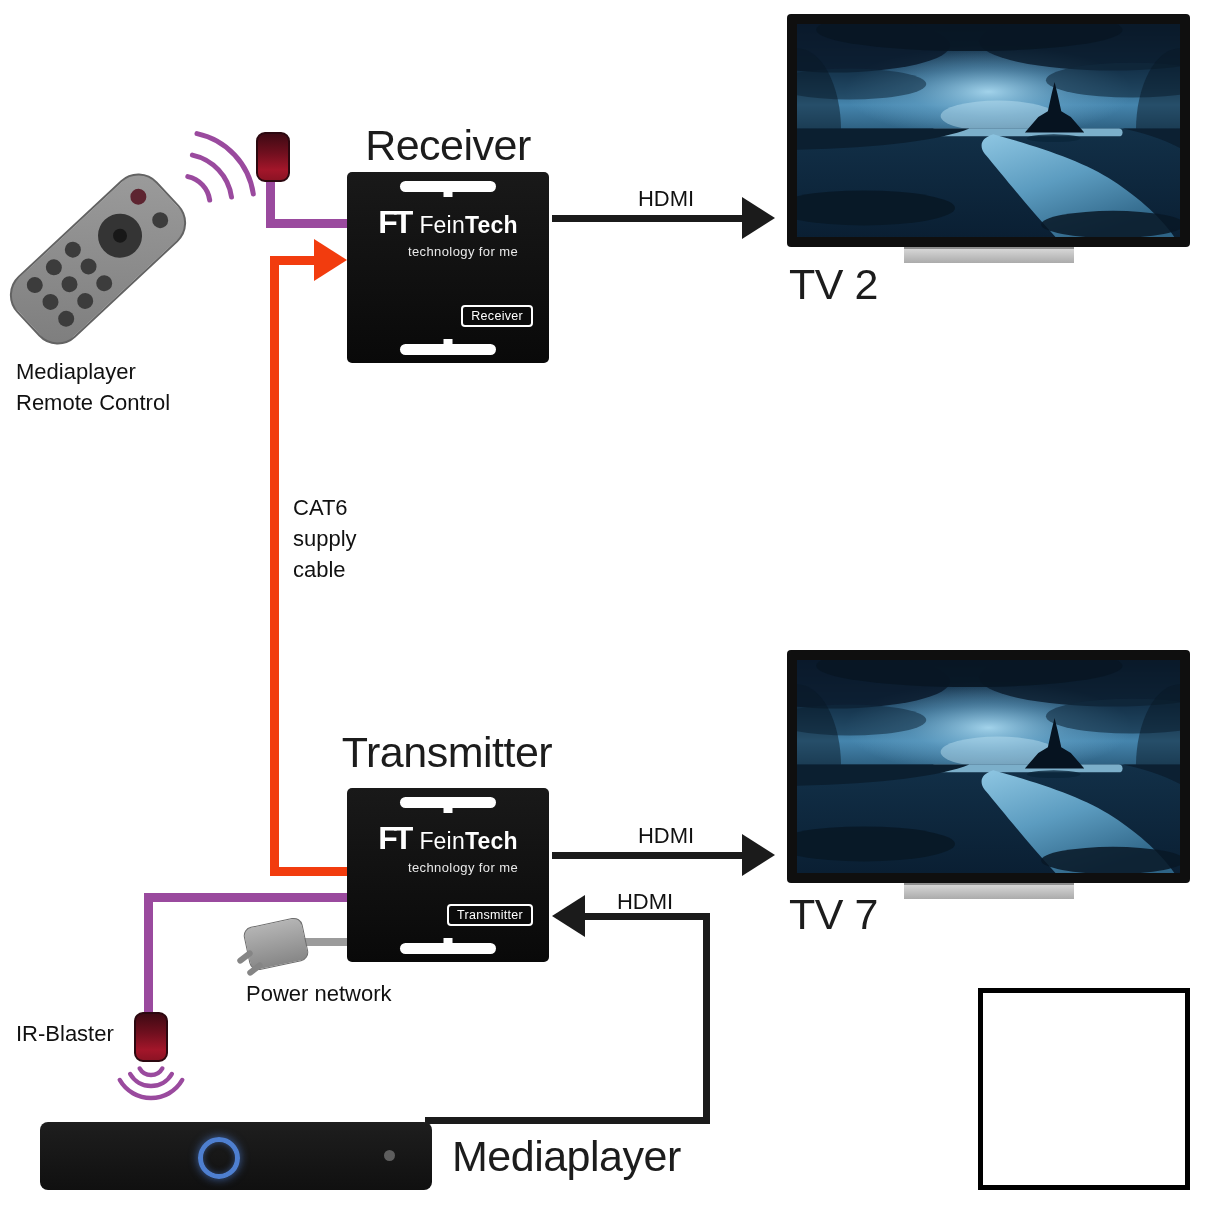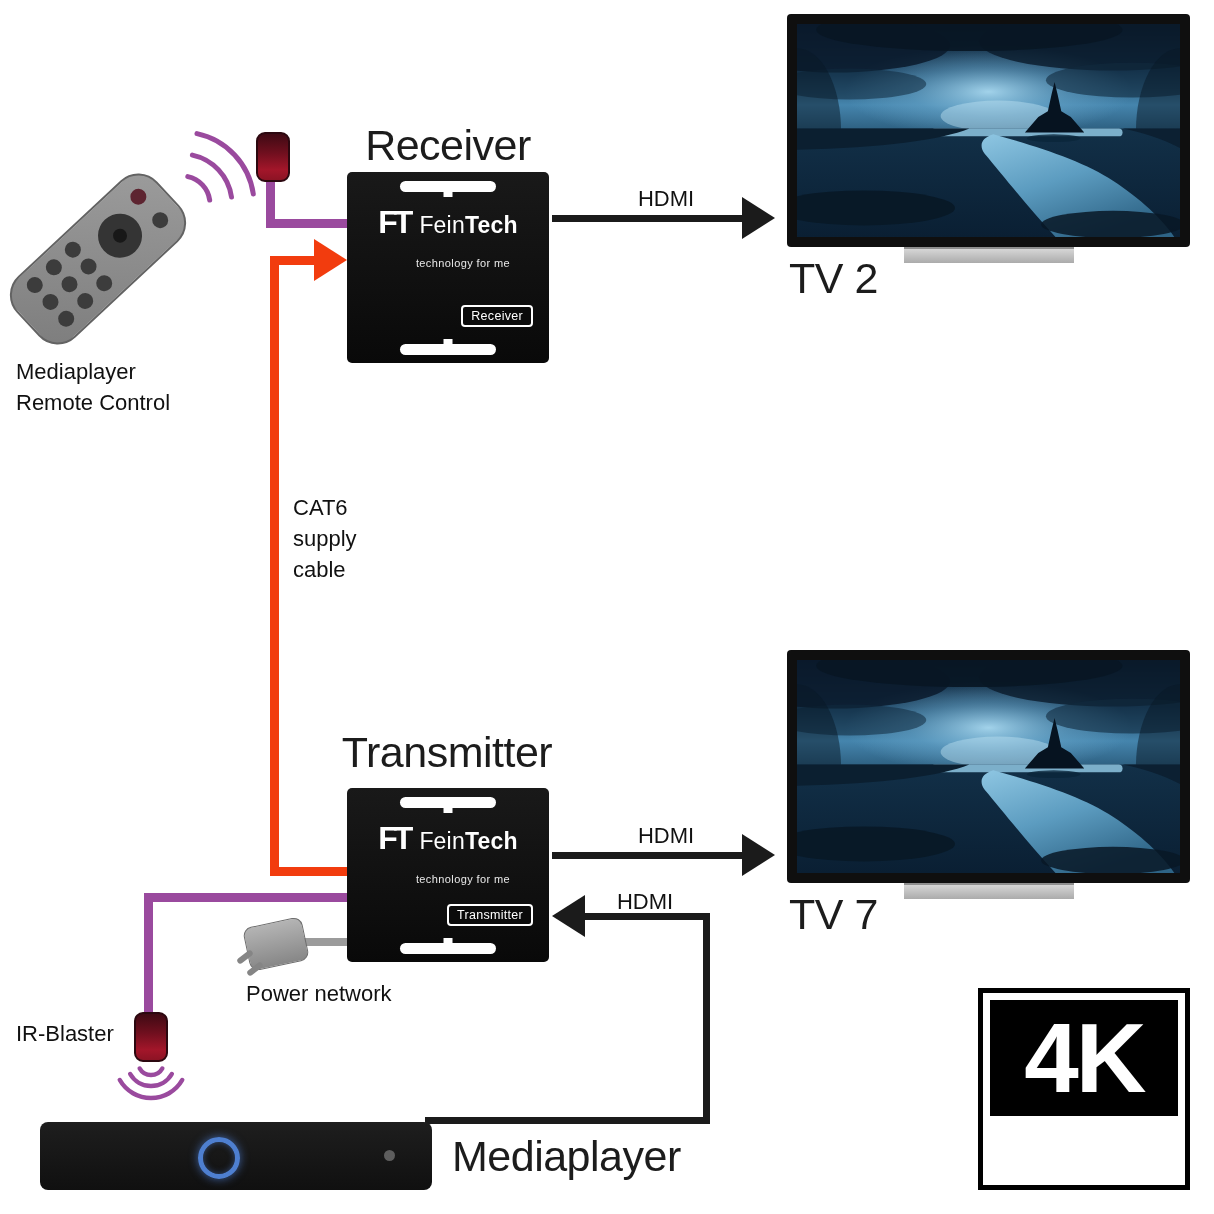--- a/index.html
+++ b/index.html
@@ -27,21 +27,21 @@
   .device{background:linear-gradient(180deg,#191919,#090909);border-radius:5px;}
   .slot{position:absolute;left:50%;transform:translateX(-50%);width:96px;height:11px;background:#fff;border-radius:6px;}
   .slot-top{top:9px;} .slot-bottom{bottom:8px;}
   .slot::after{content:"";position:absolute;left:50%;transform:translateX(-50%);width:9px;height:6px;background:#fff;}
   .slot-top::after{top:10px;} .slot-bottom::after{bottom:10px;}
   .ft-logo{position:absolute;left:0;right:0;top:32px;color:#fff;text-align:center;}
   .logo-row{display:flex;justify-content:center;align-items:baseline;gap:5px;}
   .mono{font-weight:800;font-size:32px;letter-spacing:-4px;padding-right:5px;}
   .brand-name{font-size:23px;font-weight:400;letter-spacing:.2px;}
   .brand-name b{font-weight:700;}
-  .tagline{font-size:11px;letter-spacing:.4px;color:#e9e9e9;margin-top:16px;padding-left:30px;}
+  .tagline{font-size:13px;letter-spacing:.4px;color:#e9e9e9;margin-top:3px;padding-left:30px;}
   .plate{position:absolute;right:16px;bottom:36px;border:2px solid #fff;border-radius:4px;
          color:#fff;font-size:12.5px;padding:2px 8px;letter-spacing:.3px;background:#0b0b0b;}
 
   
   .tv{display:flex;flex-direction:column;align-items:center;}
   .tv-frame{width:403px;height:233px;box-sizing:border-box;padding:10px;background:#0f0f0f;border-radius:4px;}
   .tv-screen{display:block;width:383px;height:213px;}
   .tv-stand{width:170px;height:14px;background:linear-gradient(#d6d6d6,#ababab);border-top:2px solid #8f8f8f;}
 
   
@@ -188,21 +188,21 @@
   <div class="abs head-right" style="left:742px;top:197px;"></div>
 
   <div class="tv abs" style="left:787px;top:14px;">
     <div class="tv-frame">
       <svg class="tv-screen">
           <use href="#tvscene" width="383" height="213"></use>
         </svg>
     </div>
     <div class="tv-stand"></div>
   </div>
-  <div class="abs title" style="left:789px;top:254px;">TV 2</div>
+  <div class="abs title" style="left:789px;top:260px;">TV 2</div>
 
   <div class="abs title ctr" style="left:325px;top:728px;width:244px;">Transmitter</div>
   <div class="device abs" style="left:347px;top:788px;width:202px;height:174px;">
     <div class="slot slot-top"></div>
     <div class="slot slot-bottom"></div>
     <div class="ft-logo">
       <div class="logo-row">
         <span class="mono">FT</span>
         <span class="brand-name"><span>Fein</span><b>Tech</b></span>
       </div>
@@ -249,16 +249,15 @@
   <div class="abs prong" style="left:246px;top:966px;width:18px;"></div>
   <div class="abs label" style="left:246px;top:978px;">Power network</div>
 
   <div class="abs mp-bar" style="left:40px;top:1122px;width:392px;height:68px;">
     <div class="mp-ring" style="left:158px;top:15px;"></div>
     <div class="mp-dot" style="left:344px;top:28px;"></div>
   </div>
   <div class="abs title" style="left:452px;top:1132px;">Mediaplayer</div>
 
   <div class="abs badge" style="left:978px;top:988px;">
-    <div class="badge-top">4K</div>
   </div>
 
 </div>
 
 </body></html>

